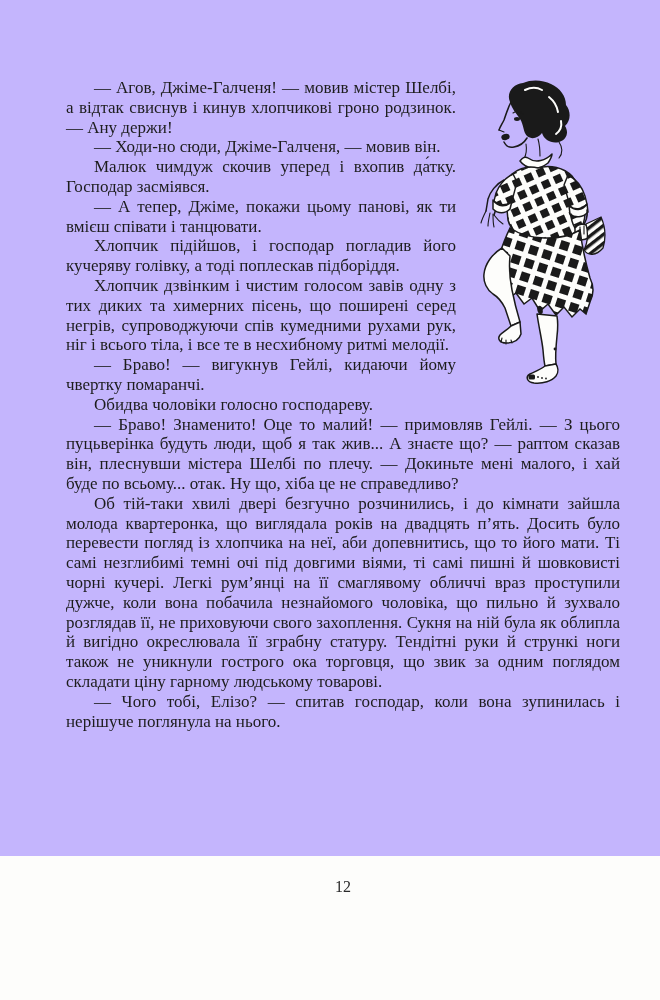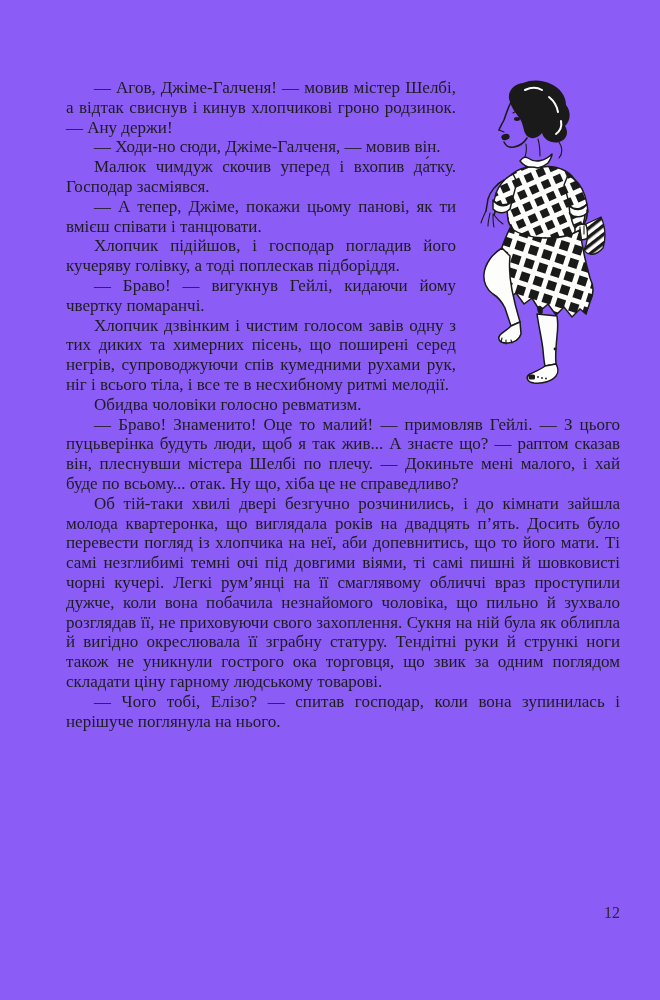--- a/index.html
+++ b/index.html
@@ -9,23 +9,23 @@
   body {
     width: 660px;
     height: 1000px;
     background: #fdfdfb;
     overflow: hidden;
   }
   .page {
     position: relative;
     box-sizing: border-box;
     width: 660px;
-    height: 1000px;
+    height: 856px;
     padding: 78px 40px 0 66px;
-    background: #8b5cf6;
+    background: #c4b5fd;
     color: #1d1d1d;
     font-family: "Liberation Serif", "DejaVu Serif", serif;
     font-size: 17px;
     line-height: 19.8px;
   }
   .illustration {
     float: right;
     width: 164px;
     height: 313px;
   }
@@ -34,24 +34,24 @@
     margin: 2px 14px 0 auto;
   }
   .bodytext p {
     margin: 0;
     padding: 0;
     text-indent: 28px;
     text-align: justify;
   }
   .page-number {
     position: absolute;
-    top: 903px;
+    top: 877px;
     left: 66px;
     right: 40px;
-    text-align: right;
+    text-align: center;
     font-size: 16px;
     color: #2a2a2a;
   }
   .ink { stroke: #1a1a1a; fill: none; stroke-width: 1.5; stroke-linecap: round; stroke-linejoin: round; }
   .ink-thin { stroke: #1a1a1a; fill: none; stroke-width: 1.1; stroke-linecap: round; }
   .skin { fill: #fdfdfb; stroke: #1a1a1a; stroke-width: 1.5; stroke-linejoin: round; }
   .solid { fill: #1a1a1a; stroke: none; }
   .hl { stroke: #fdfdfb; fill: none; stroke-width: 2; stroke-linecap: round; }
 </style>
 </head>
@@ -134,22 +134,22 @@
       <circle class="solid" cx="66" cy="298.5" r="0.9"></circle>
     </svg>
   </div>
 
   <div class="bodytext">
     <p>— Агов, Джіме-Галченя! — мовив містер Шелбі, а відтак свиснув і кинув хлопчикові гроно родзинок. — Ану держи!</p>
     <p>— Ходи-но сюди, Джіме-Галченя, — мовив він.</p>
     <p>Малюк чимдуж скочив уперед і вхопив да́тку. Господар засміявся.</p>
     <p>— А тепер, Джіме, покажи цьому панові, як ти вмієш співати і танцювати.</p>
     <p>Хлопчик підійшов, і господар погладив його кучеряву голівку, а тоді поплескав підборіддя.</p>
+    <p>Хлопчик дзвінким і чистим голосом завів одну з тих диких та химерних пісень, що поширені серед негрів, супроводжуючи спів кумедними рухами рук, ніг і всього тіла, і все те в несхибному ритмі мелодії.</p>
     <p>— Браво! — вигукнув Гейлі, кидаючи йому чвертку помаранчі.</p>
-    <p>Хлопчик дзвінким і чистим голосом завів одну з тих диких та химерних пісень, що поширені серед негрів, супроводжуючи спів кумедними рухами рук, ніг і всього тіла, і все те в несхибному ритмі мелодії.</p>
-    <p>Обидва чоловіки голосно ревматизм.</p>
+    <p>Обидва чоловіки голосно господареву.</p>
     <p>— Браво! Знаменито! Оце то малий! — примовляв Гейлі. — З цього пуцьверінка будуть люди, щоб я так жив... А знаєте що? — раптом сказав він, плеснувши містера Шелбі по плечу. — Докиньте мені малого, і хай буде по всьому... отак. Ну що, хіба це не справедливо?</p>
     <p>Об тій-таки хвилі двері безгучно розчинились, і до кімнати зайшла молода квартеронка, що виглядала років на двадцять п’ять. Досить було перевести погляд із хлопчика на неї, аби допевнитись, що то його мати. Ті самі незглибимі темні очі під довгими віями, ті самі пишні й шовковисті чорні кучері. Легкі рум’янці на її смаглявому обличчі враз проступили дужче, коли вона побачила незнайомого чоловіка, що пильно й зухвало розглядав її, не приховуючи свого захоплення. Сукня на ній була як облипла й вигідно окреслювала її зграбну статуру. Тендітні руки й стрункі ноги також не уникнули гострого ока торговця, що звик за одним поглядом складати ціну гарному людському товарові.</p>
     <p>— Чого тобі, Елізо? — спитав господар, коли вона зупинилась і нерішуче поглянула на нього.</p>
   </div>
 
   <div class="page-number">12</div>
 </div>
 
 </body></html>

